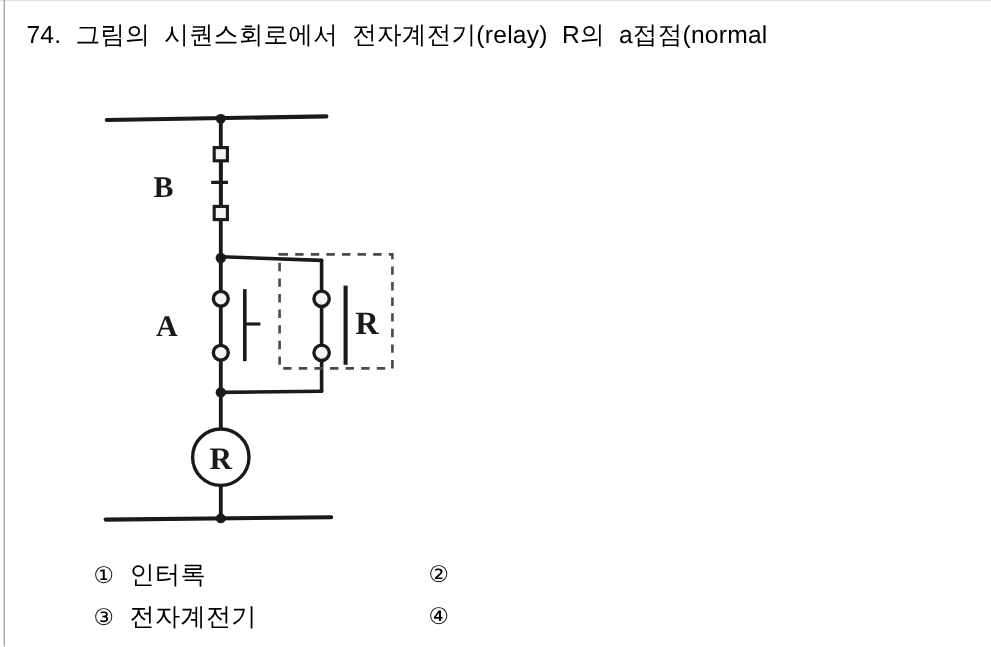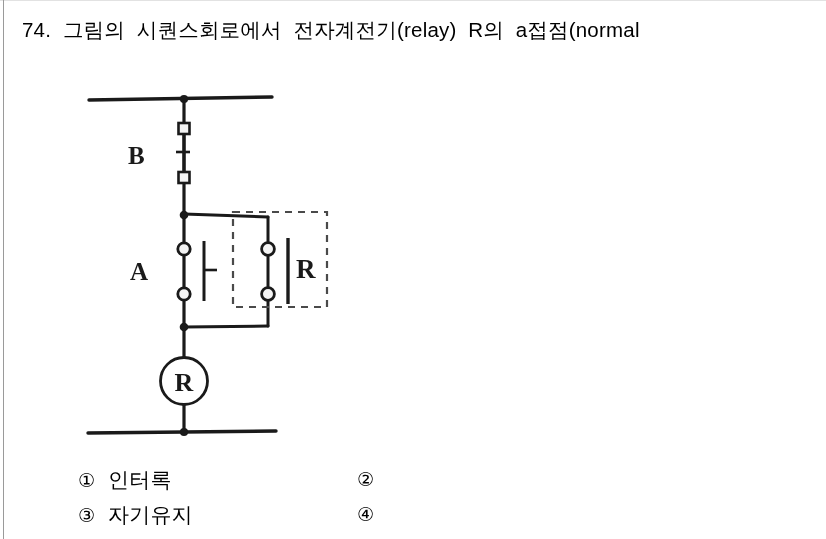--- a/index.html
+++ b/index.html
@@ -177,21 +177,21 @@
         <span class="opt-num">①</span>
         <span class="opt-label">인터록</span>
       </div>
       <div class="opt-cell">
         <span class="opt-num">②</span>
       </div>
     </div>
     <div class="opt-row">
       <div class="opt-cell col1">
         <span class="opt-num">③</span>
-        <span class="opt-label">자기유지</span>
+        <span class="opt-label">전자계전기</span>
       </div>
       <div class="opt-cell">
         <span class="opt-num">④</span>
       </div>
     </div>
   </div>
 
 </div>
 
 </body></html>

